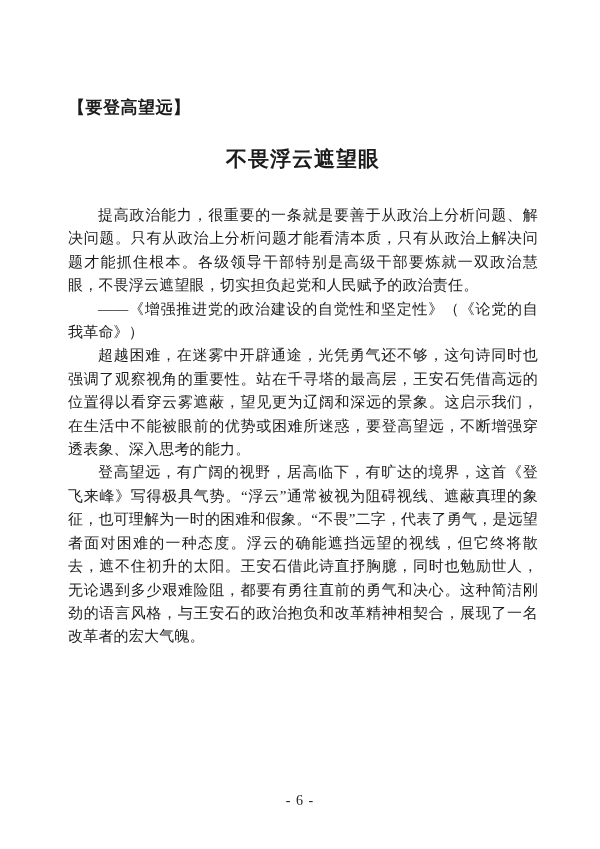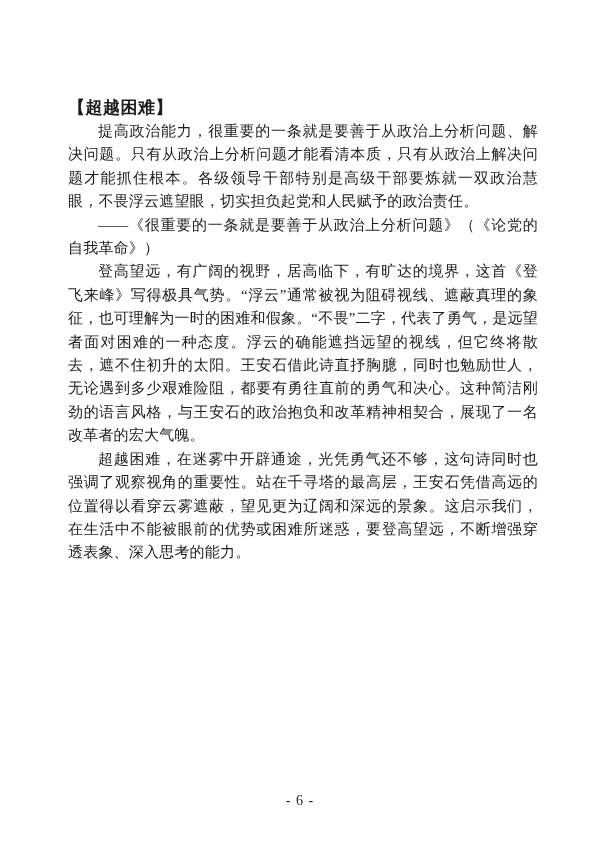--- a/index.html
+++ b/index.html
@@ -56,25 +56,26 @@
     font-size: 14px;
     letter-spacing: 1px;
     color: #1c1c1c;
   }
 </style>
 </head>
 <body>
 
 <div class="page">
   <div class="content">
-    <div class="section-label">【超越困难】</div>
+    <div class="section-label">【要登高望远】</div>
 
+    <h1 class="doc-title">不畏浮云遮望眼</h1>
 
     <div class="body-text">
       <p>提高政治能力，很重要的一条就是要善于从政治上分析问题、解决问题。只有从政治上分析问题才能看清本质，只有从政治上解决问题才能抓住根本。各级领导干部特别是高级干部要炼就一双政治慧眼，不畏浮云遮望眼，切实担负起党和人民赋予的政治责任。</p>
-      <p>——《很重要的一条就是要善于从政治上分析问题》（《论党的自我革命》）</p>
+      <p>——《增强推进党的政治建设的自觉性和坚定性》（《论党的自我革命》）</p>
+      <p>超越困难，在迷雾中开辟通途，光凭勇气还不够，这句诗同时也强调了观察视角的重要性。站在千寻塔的最高层，王安石凭借高远的位置得以看穿云雾遮蔽，望见更为辽阔和深远的景象。这启示我们，在生活中不能被眼前的优势或困难所迷惑，要登高望远，不断增强穿透表象、深入思考的能力。</p>
       <p>登高望远，有广阔的视野，居高临下，有旷达的境界，这首《登飞来峰》写得极具气势。“浮云”通常被视为阻碍视线、遮蔽真理的象征，也可理解为一时的困难和假象。“不畏”二字，代表了勇气，是远望者面对困难的一种态度。浮云的确能遮挡远望的视线，但它终将散去，遮不住初升的太阳。王安石借此诗直抒胸臆，同时也勉励世人，无论遇到多少艰难险阻，都要有勇往直前的勇气和决心。这种简洁刚劲的语言风格，与王安石的政治抱负和改革精神相契合，展现了一名改革者的宏大气魄。</p>
-      <p>超越困难，在迷雾中开辟通途，光凭勇气还不够，这句诗同时也强调了观察视角的重要性。站在千寻塔的最高层，王安石凭借高远的位置得以看穿云雾遮蔽，望见更为辽阔和深远的景象。这启示我们，在生活中不能被眼前的优势或困难所迷惑，要登高望远，不断增强穿透表象、深入思考的能力。</p>
     </div>
   </div>
 
   <div class="footer">- 6 -</div>
 </div>
 
 </body></html>

